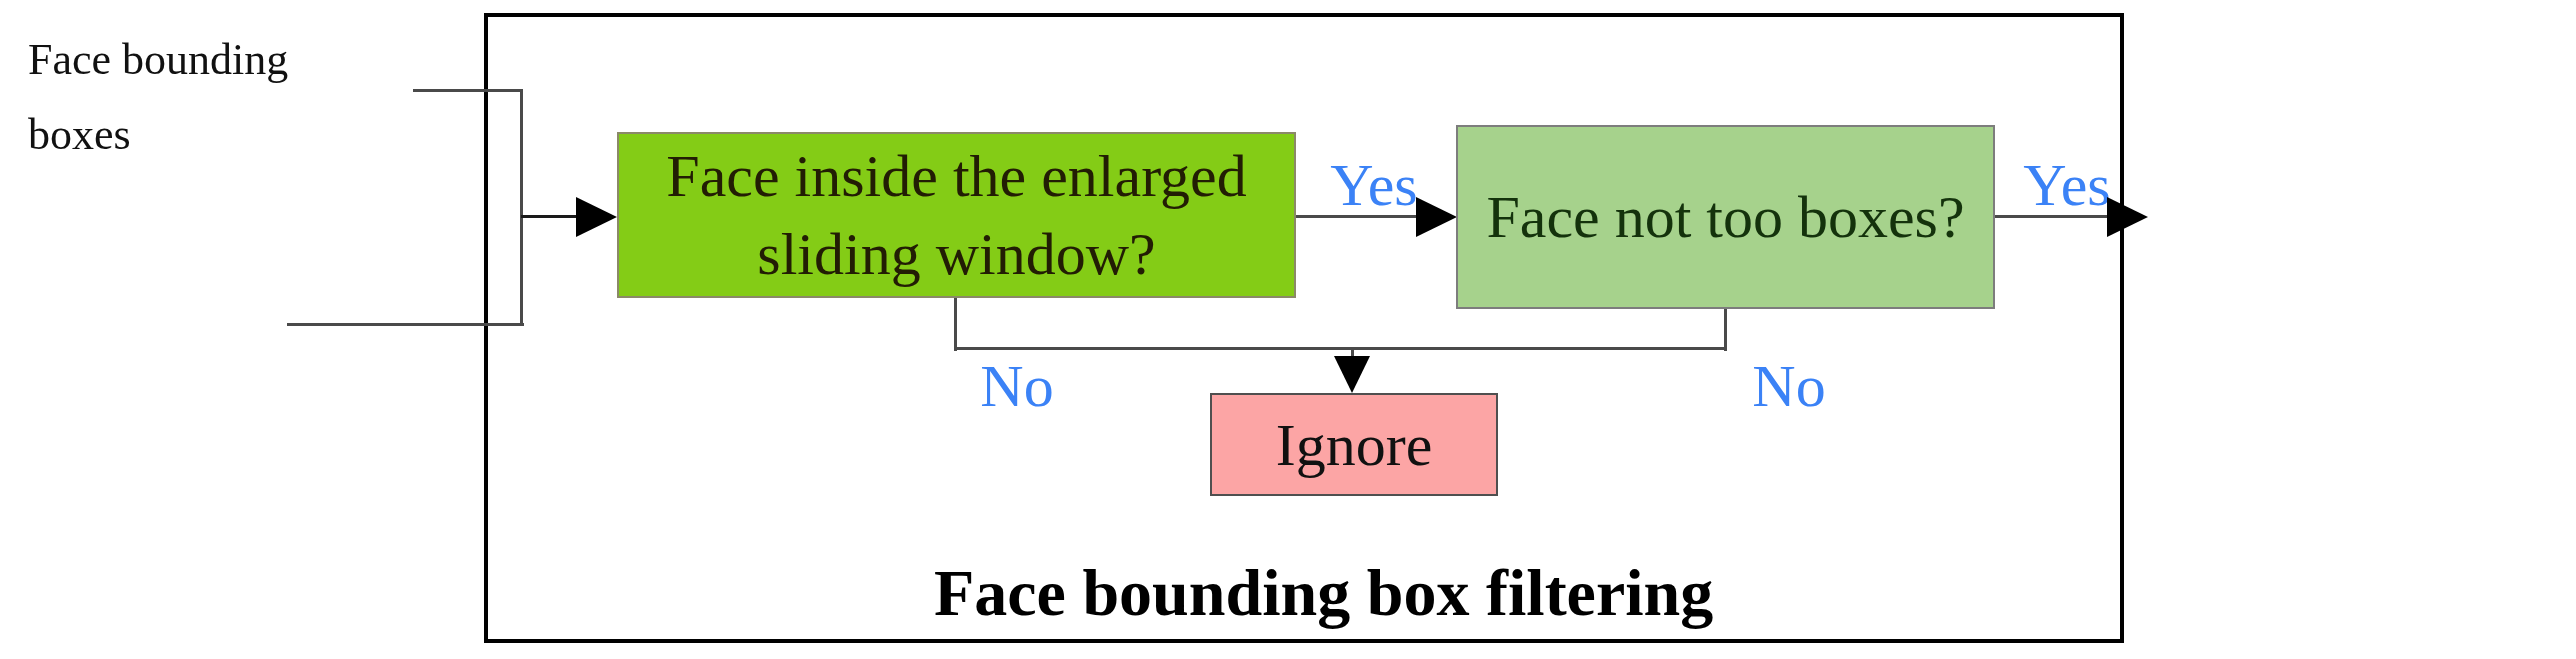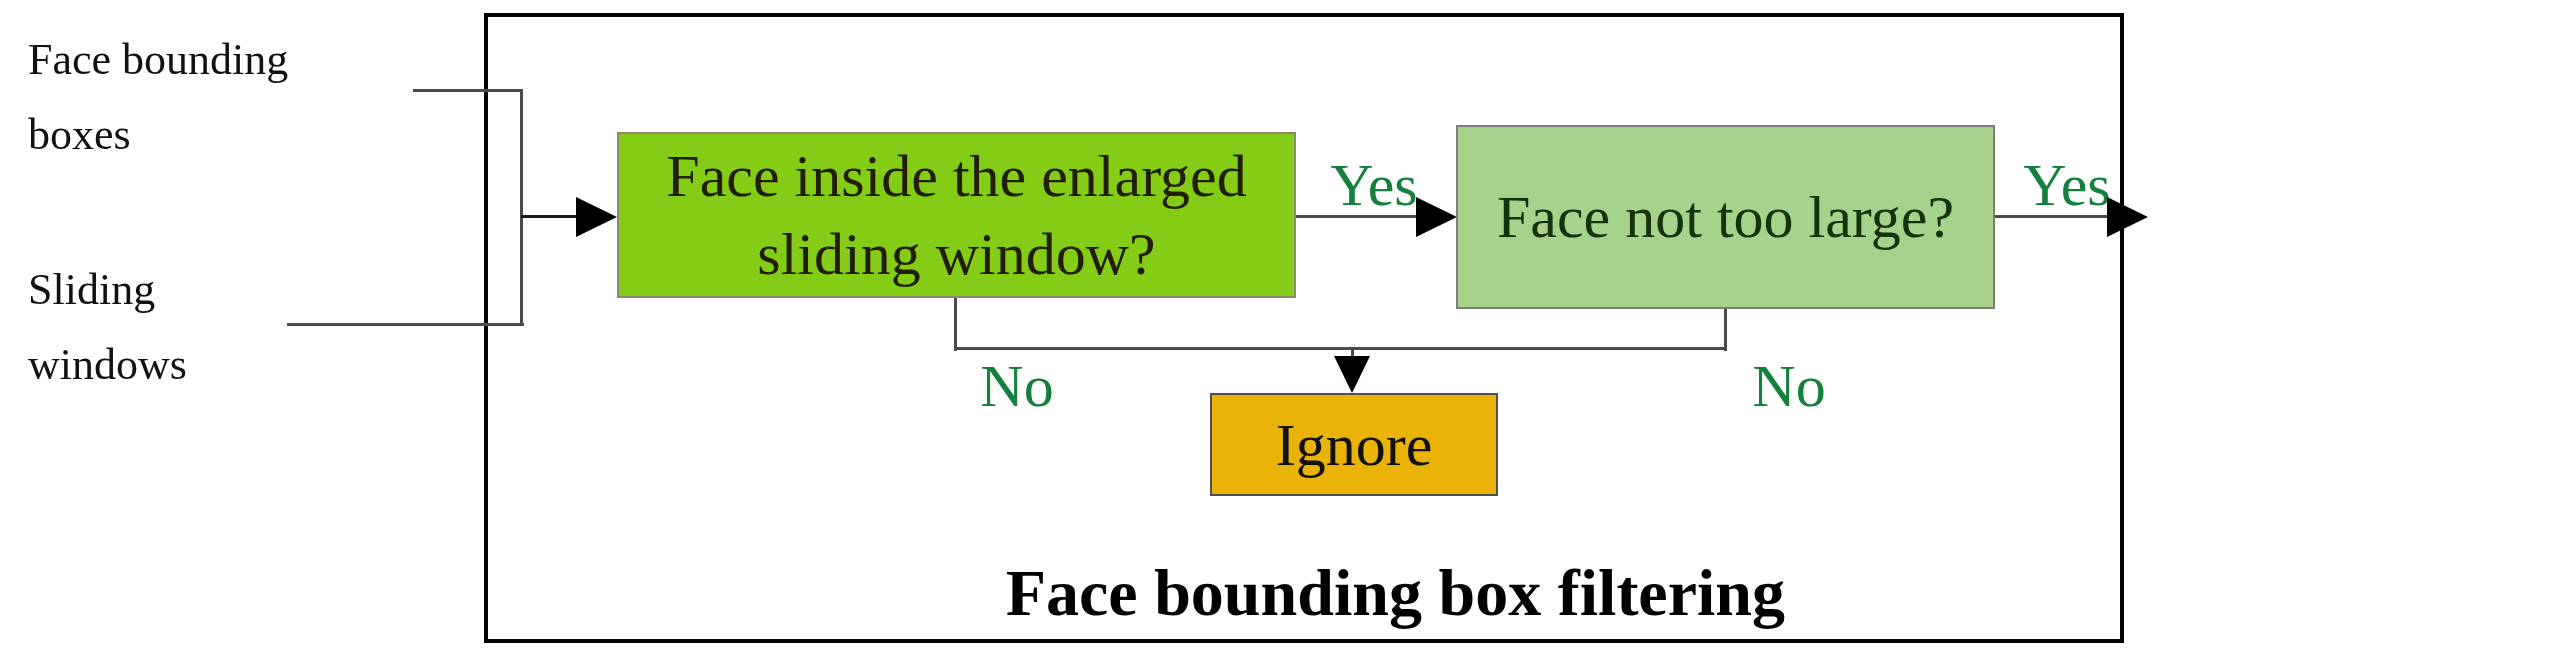--- a/index.html
+++ b/index.html
@@ -49,21 +49,21 @@
     color: #221d04;
   }
   .node-green {
     left: 1456px; top: 125px; width: 539px; height: 184px;
     background: #a6d28c;
     border: 2.6px solid #7d7d7d;
     color: #14320c;
   }
   .node-ignore {
     left: 1210px; top: 393px; width: 288px; height: 103px;
-    background: #eab308;
+    background: #fca5a5;
     border: 2.6px solid #4f4f4f;
     color: #111111;
   }
   
   .line { background: #4a4a4a; }
   .h-line { height: 3.4px; }
   .v-line { width: 3.4px; }
   
   .arrow-right {
     width: 0; height: 0;
@@ -73,58 +73,56 @@
   }
   .arrow-down {
     width: 0; height: 0;
     border-left: 18.7px solid transparent;
     border-right: 18.7px solid transparent;
     border-top: 37px solid #000000;
   }
   .edge-label {
     font-size: 60px;
     line-height: 60px;
-    color: #15803d;
+    color: #3b82f6;
   }
   .diagram-title {
     left: 934px; top: 555px; width: 851px;
     font-size: 66px;
     line-height: 75px;
     font-weight: bold;
     color: #000000;
-    text-align: right;
+    text-align: left;
   }
 </style>
 </head>
 <body>
 
 <div id="canvas">
 
   <div class="abs outer-box"></div>
 
   <div class="abs txt" style="left:28px; top:22px; width:459px;">Face bounding
 boxes</div>
-  <div class="abs txt" style="left:28px; top:252px; width:459px;">Sliding
-windows</div>
 
   <div class="abs line h-line" style="left:413px; top:89px; width:109px;"></div>
   <div class="abs line h-line" style="left:287px; top:323px; width:237px;"></div>
   <div class="abs line v-line" style="left:520px; top:89px; height:237px;"></div>
 
   <div class="abs line h-line" style="left:521px; top:215px; width:85px; background:#1a1a1a;"></div>
   <div class="abs arrow-right" style="left:576px; top:197px;"></div>
 
   <div class="abs node node-yellow">Face inside the enlarged
 sliding window?</div>
 
   <div class="abs edge-label center" style="left:1289px; top:155px; width:170px;">Yes</div>
   <div class="abs line h-line" style="left:1296px; top:215px; width:120px;"></div>
   <div class="abs arrow-right" style="left:1416px; top:197px;"></div>
 
-  <div class="abs node node-green">Face not too large?</div>
+  <div class="abs node node-green">Face not too boxes?</div>
 
   <div class="abs edge-label center" style="left:1982px; top:155px; width:170px;">Yes</div>
   <div class="abs line h-line" style="left:1995px; top:215px; width:112px;"></div>
   <div class="abs arrow-right" style="left:2107px; top:197px;"></div>
 
 
   <div class="abs line v-line" style="left:954px; top:298px; height:53px;"></div>
   <div class="abs line v-line" style="left:1724px; top:309px; height:42px;"></div>
   <div class="abs line h-line" style="left:954px; top:347px; width:773px;"></div>
   <div class="abs line v-line" style="left:1351px; top:347px; height:20.4px;"></div>

